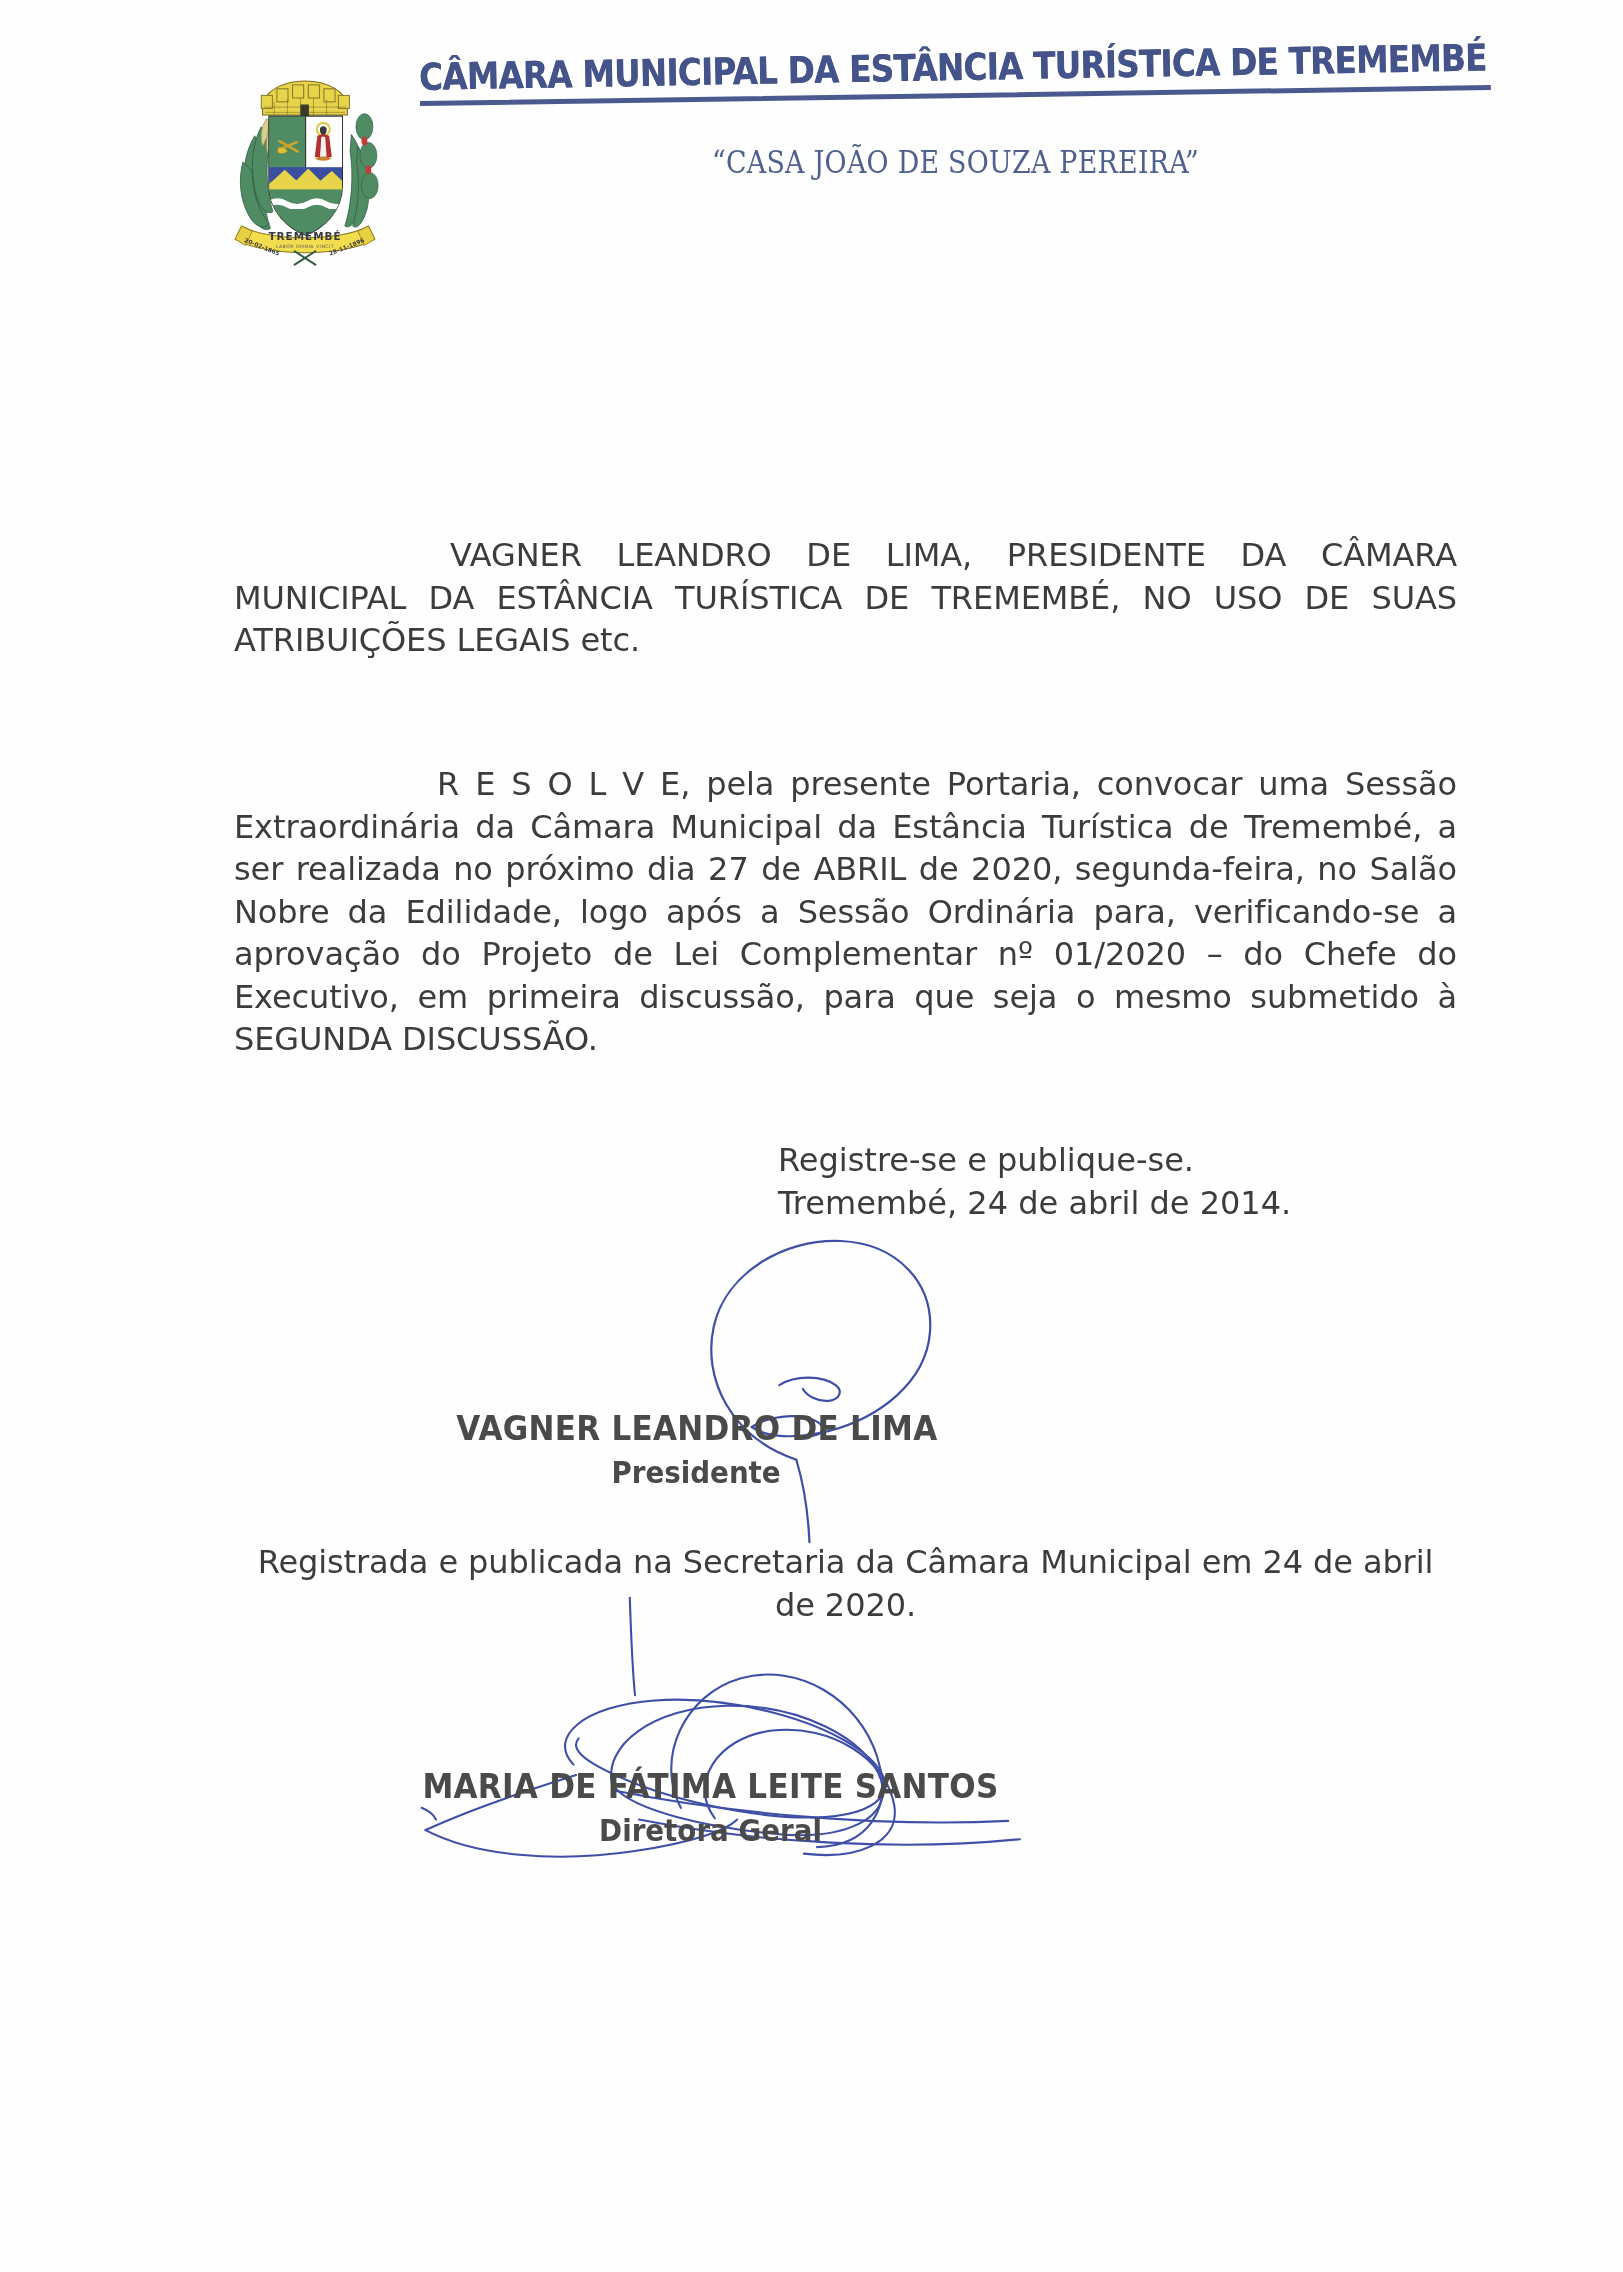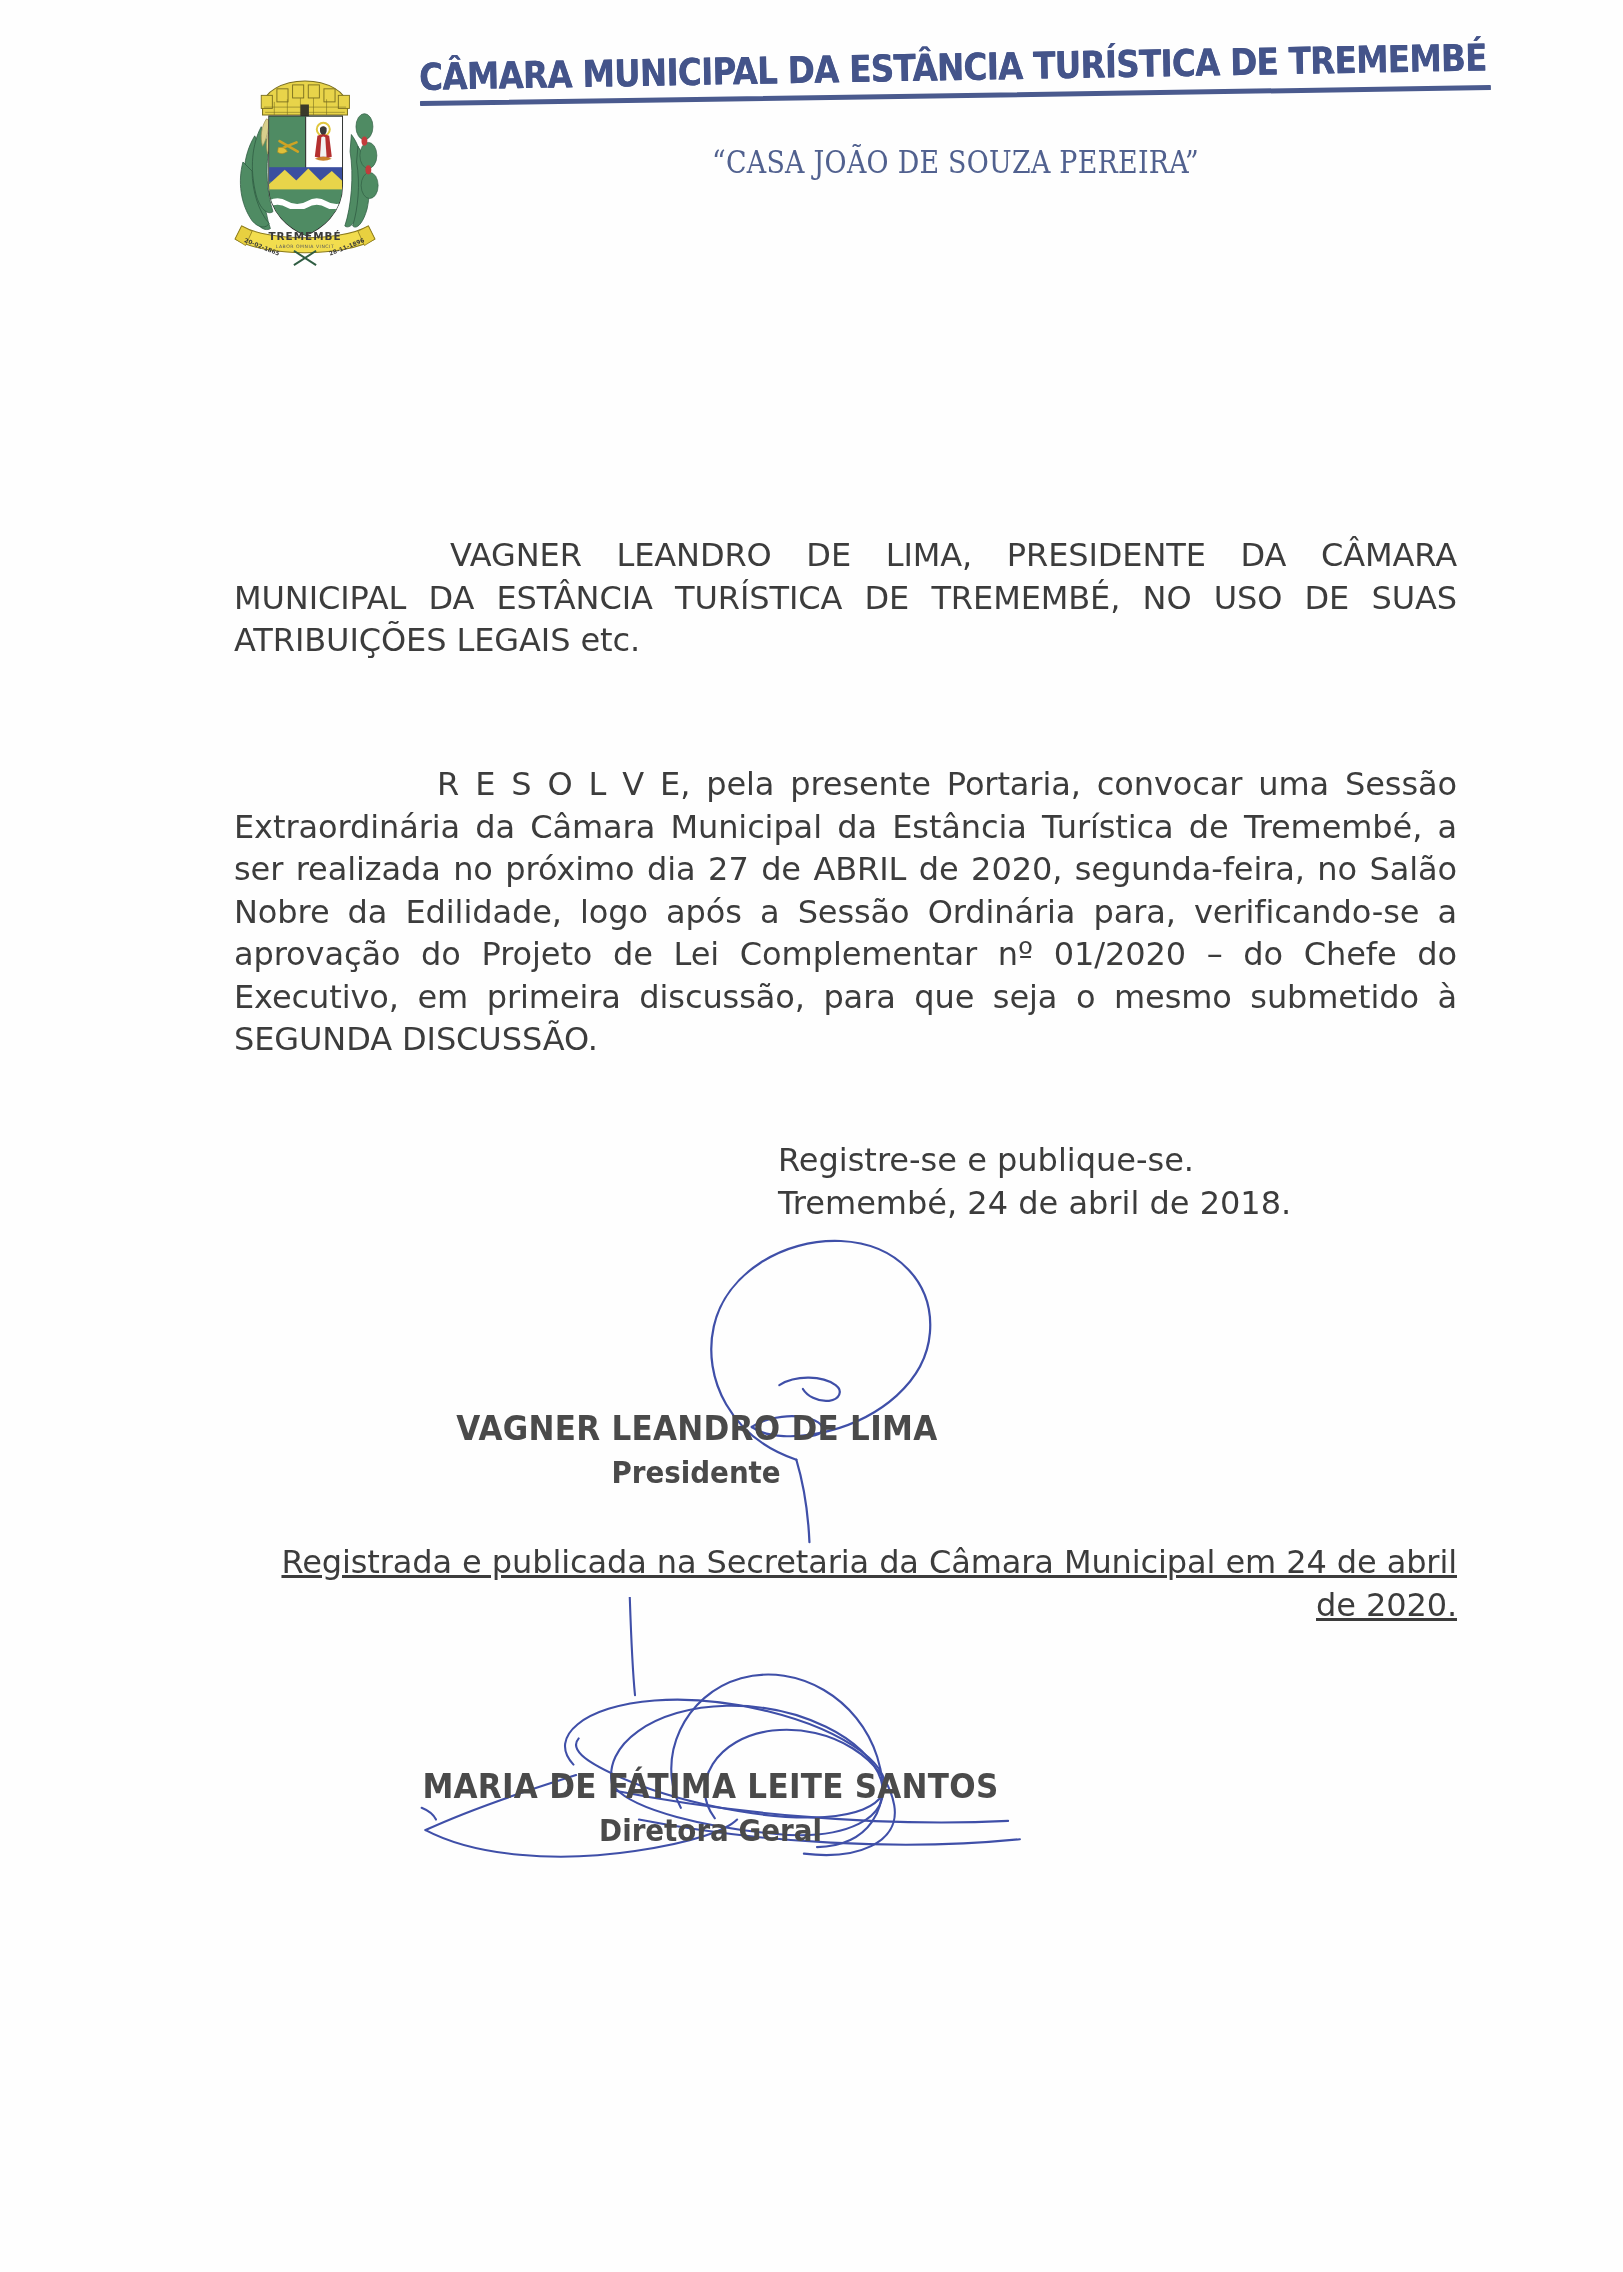--- a/index.html
+++ b/index.html
@@ -117,21 +117,21 @@
   p.para {
     margin: 4px;
     color: #3c3c3c;
     font-family: "DejaVu Sans", sans-serif;
     font-size: 32px;
     line-height: 1.33;
     text-align: justify;
     text-justify: inter-word;
     letter-spacing: -0.1px;
   }
-  p.para.no-justify { text-align: right; text-decoration: underline; }
+  p.para.no-justify { text-align: center; }
 
   .indent-lead { display: inline-block; width: 216px; }
   .indent-lead-2 { display: inline-block; width: 203px; }
 
   #para-preamble { position: absolute; top: 530px; }
   #para-resolve  { position: absolute; top: 759px; }
 
   
   .closing {
     position: absolute;
@@ -298,21 +298,21 @@
 
     <p class="para" id="para-preamble"><span class="indent-lead"></span><span>VAGNER LEANDRO DE LIMA, PRESIDENTE DA CÂMARA MUNICIPAL DA ESTÂNCIA TURÍSTICA DE TREMEMBÉ, NO USO DE SUAS ATRIBUIÇÕES LEGAIS etc.</span></p>
 
     <p class="para" id="para-resolve"><span class="indent-lead-2"></span><span>R E S O L V E, pela presente Portaria, convocar uma Sessão Extraordinária da Câmara Municipal da Estância Turística de Tremembé, a ser realizada no próximo dia 27 de ABRIL de 2020, segunda-feira, no Salão Nobre da Edilidade, logo após a Sessão Ordinária para, verificando-se a aprovação do Projeto de Lei Complementar nº 01/2020 – do Chefe do Executivo, em primeira discussão, para que seja o mesmo submetido à SEGUNDA DISCUSSÃO.</span></p>
 
     <p class="para no-justify" id="para-register"><span>Registrada e publicada na Secretaria da Câmara Municipal em 24 de abril de 2020.</span></p>
   </div>
 
   <div class="closing">
     <div>Registre-se e publique-se.</div>
-    <div>Tremembé, 24 de abril de 2018.</div>
+    <div>Tremembé, 24 de abril de 2014.</div>
   </div>
 
   <div class="ink" id="ink-president">
     <svg width="406" height="367" viewBox="0 0 620 560">
       <g fill="none" stroke="#3f4fa8" stroke-width="3.4" stroke-linecap="round">
         <path d="M196 430
                  C 96 396 52 306 70 226
                  C 88 146 176 92 264 96
                  C 350 100 406 160 400 236
                  C 394 312 322 366 246 386

